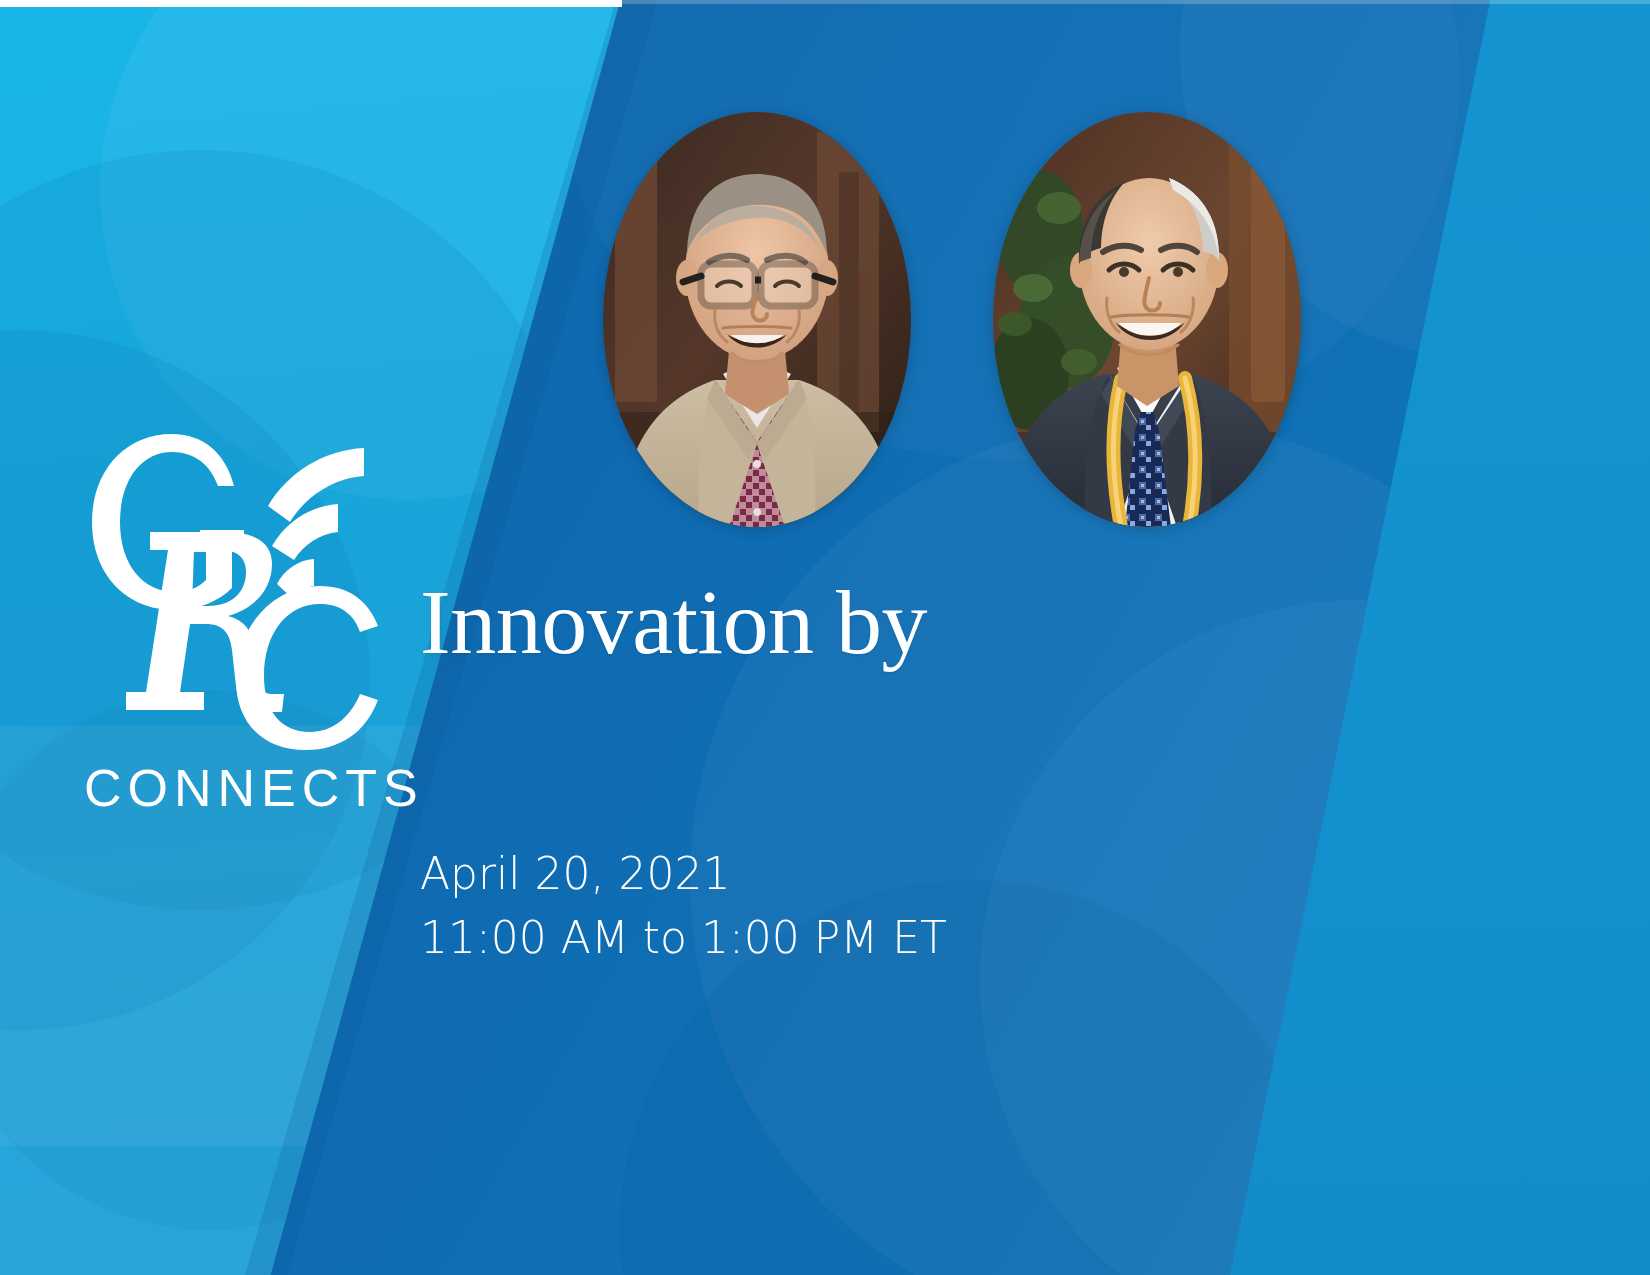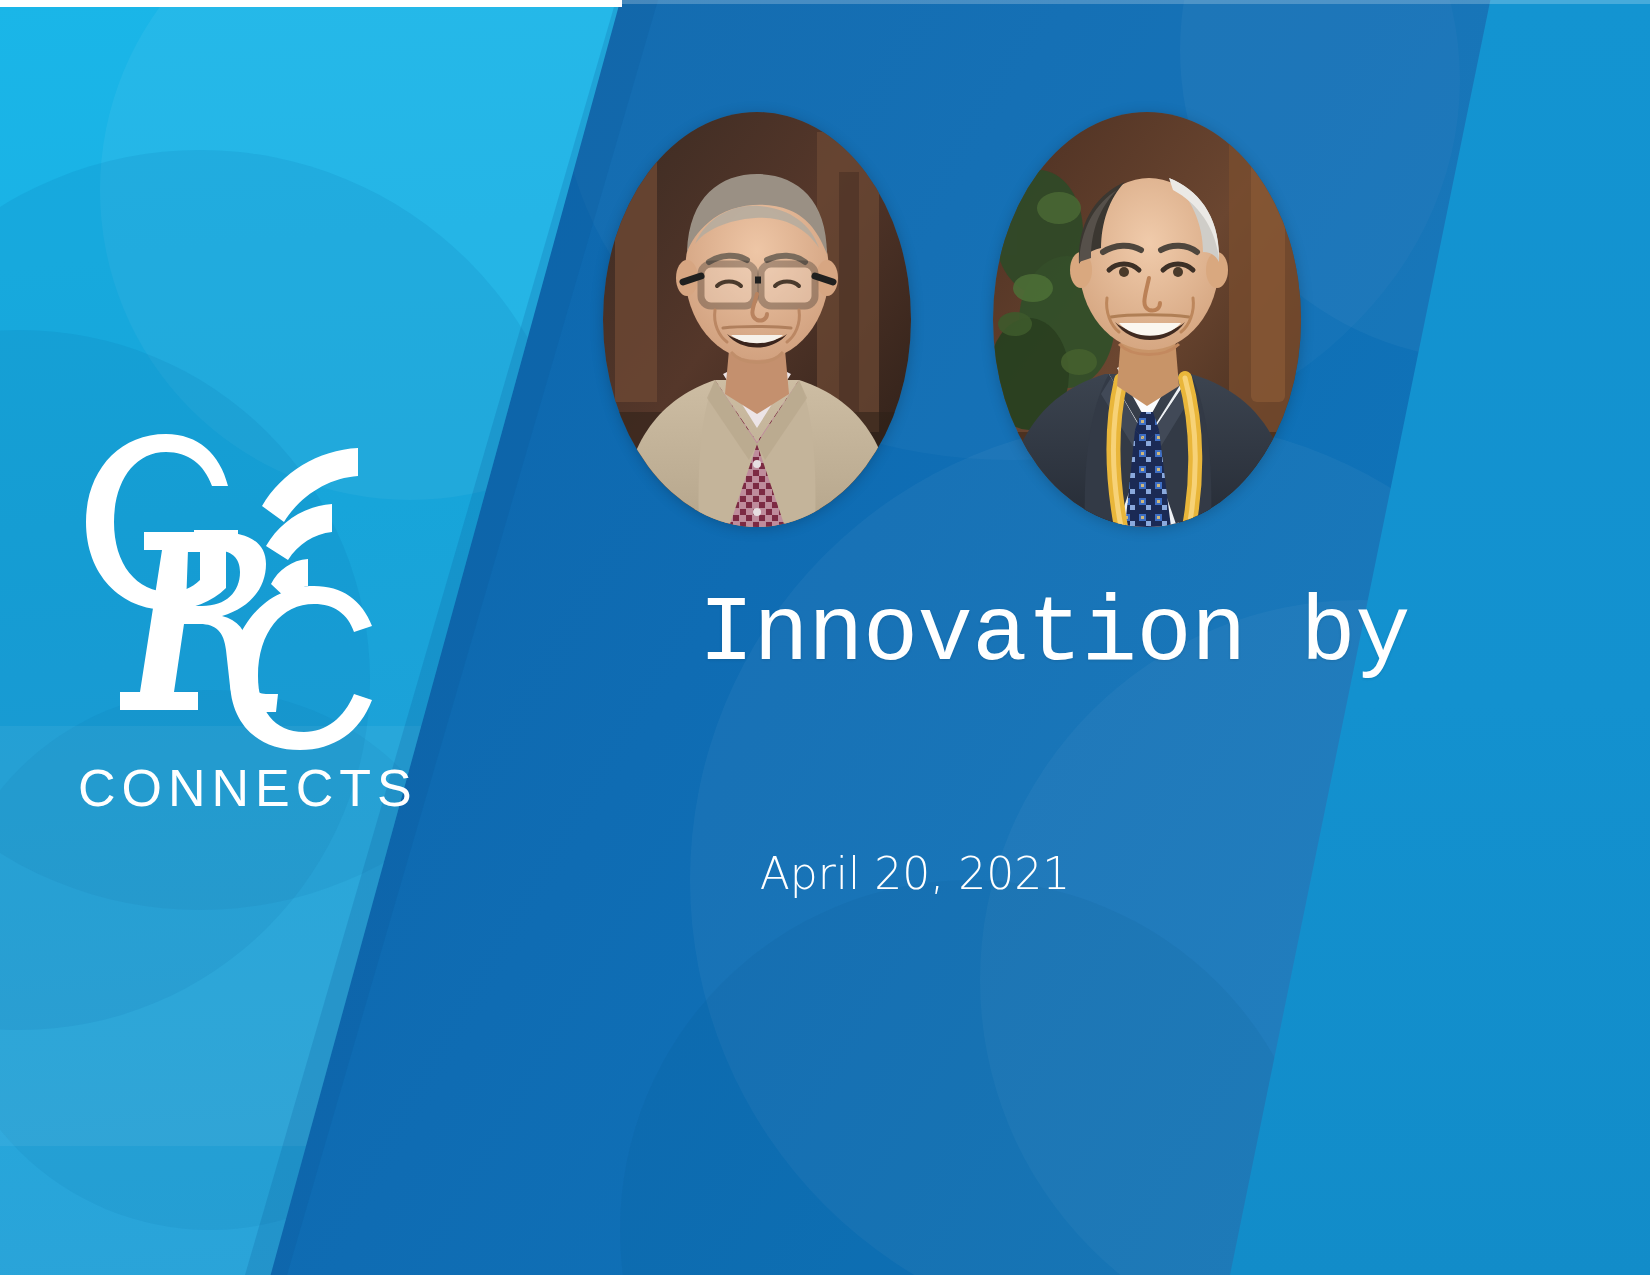--- a/index.html
+++ b/index.html
@@ -92,21 +92,21 @@
   .wm-d1 { left: 690px;  top: 420px;  width: 920px;  height: 920px;  background: rgba(255,255,255,0.040); }
   .wm-d2 { left: 980px;  top: 600px;  width: 760px;  height: 760px;  background: rgba(255,255,255,0.035); }
   .wm-d3 { left: 1180px; top: -260px; width: 620px;  height: 620px;  background: rgba(255,255,255,0.035); }
   .wm-d4 { left: 560px;  top: -300px; width: 900px;  height: 760px;  background: rgba(255,255,255,0.028); }
   .wm-d5 { left: 1300px; top: 760px;  width: 520px;  height: 520px;  background: rgba(6, 70, 120, 0.10); }
   .wm-d6 { left: 620px;  top: 880px;  width: 700px;  height: 700px;  background: rgba(6, 70, 120, 0.07); }
 
   
   .logo-block {
     position: absolute;
-    left: 66px;
+    left: 72px;
     top: 410px;
     width: 330px;
     height: 430px;
   }
   .logo-mark {
     position: absolute;
     left: 0; top: 0;
     width: 320px;
     height: 340px;
   }
@@ -145,39 +145,38 @@
     height: 415px;
   }
   .photo svg { display: block; width: 100%; height: 100%; }
 
   
   .headline {
     position: absolute;
     left: 420px;
     top: 565px;
     width: 990px;
-    text-align: right;
+    text-align: left;
     color: #ffffff;
-    font-family: Liberation Mono, monospace;
+    font-family: Liberation Serif, serif;
     font-weight: 300;
     font-size: 92px;
     line-height: 1.26;
     letter-spacing: -0.5px;
     text-shadow: 0 1px 3px rgba(0,0,0,0.10);
-    margin-top: 12px;
   }
   .headline .line { display: block; white-space: nowrap; }
   .headline .line-2 { font-size: 96px; }
 
   .meta {
     position: absolute;
     left: 420px;
     top: 842px;
     width: 990px;
-    text-align: center;
+    text-align: left;
     color: #ffffff;
     font-family: "DejaVu Sans", sans-serif;
     font-weight: 300;
     font-size: 44px;
     line-height: 1.45;
   }
   .meta .line { display: block; white-space: nowrap; }
 </style>
 </head>
 <body>
@@ -402,15 +401,16 @@
     </div>
     <div class="logo-caption">CONNECTS</div>
   </div>
 
   <div class="headline">
     <span class="line line-1">Innovation by</span>
   </div>
 
   <div class="meta">
     <span class="line">April 20, 2021</span>
+    <span class="line">11:00 AM to 1:00 PM ET</span>
   </div>
 
 </div>
 
 </body></html>

